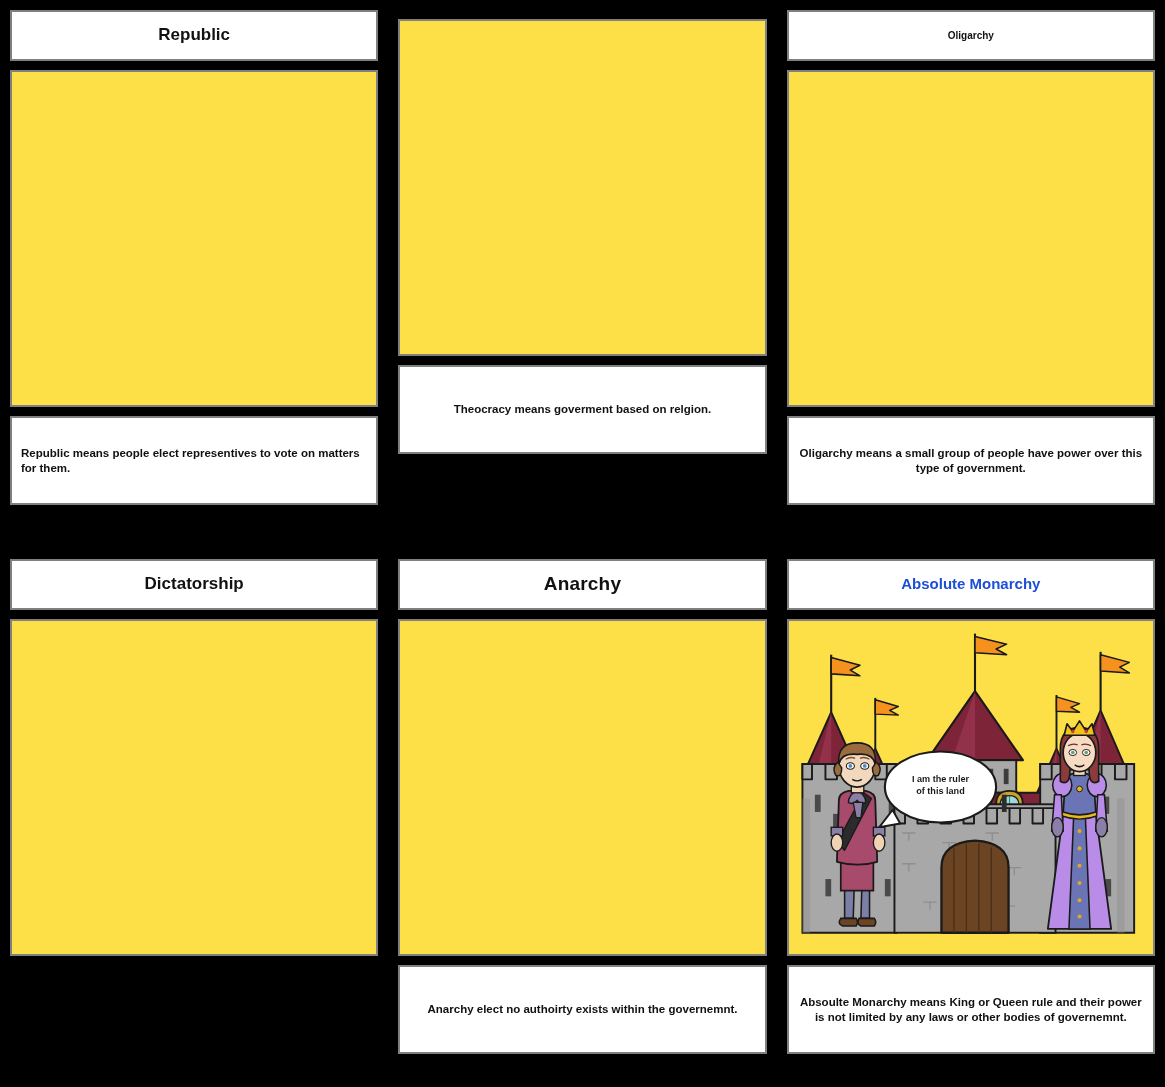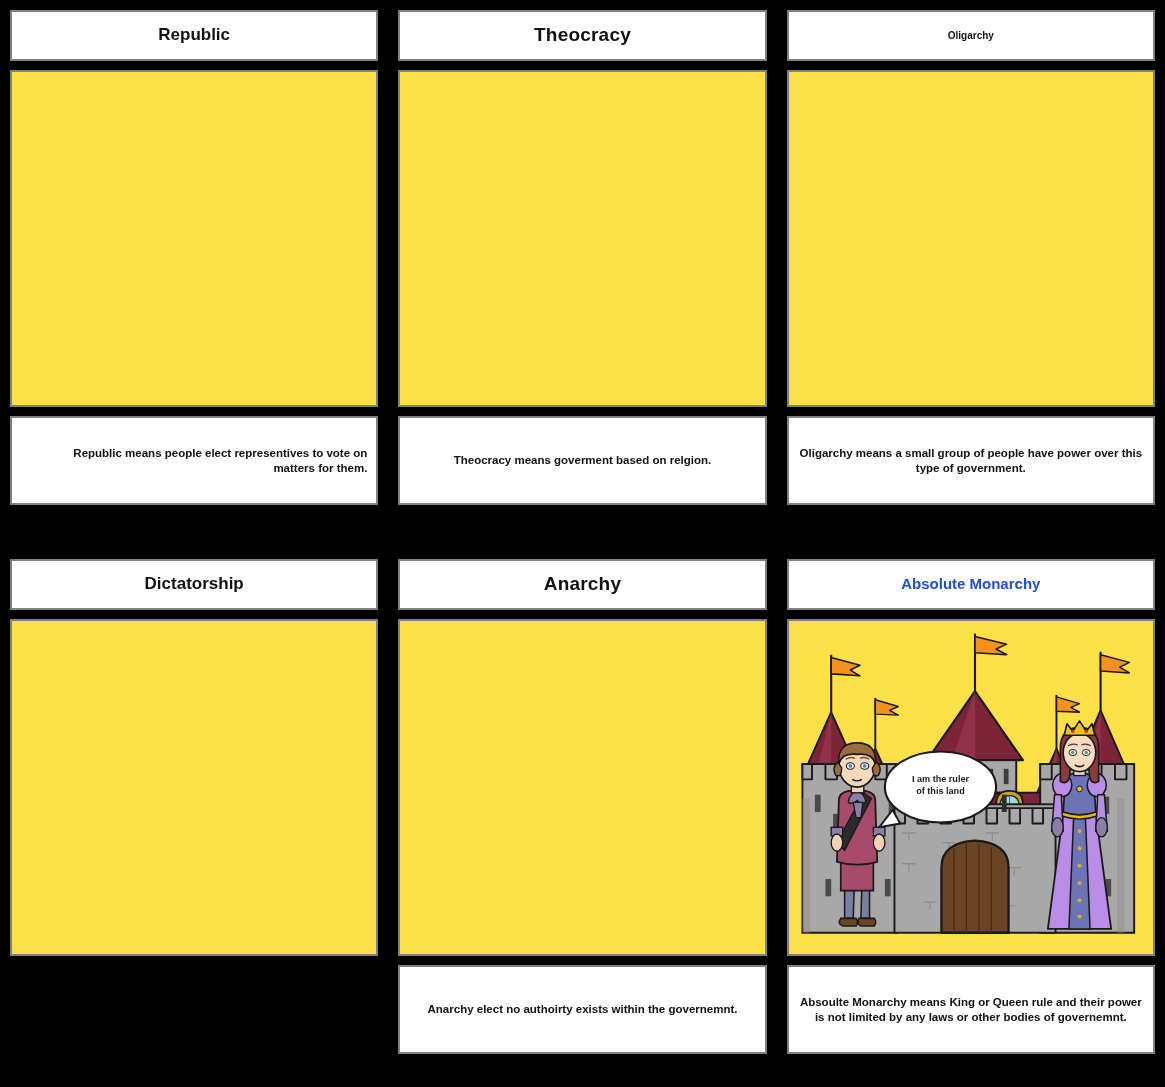--- a/index.html
+++ b/index.html
@@ -82,22 +82,21 @@
   }
   .desc-text {
     font-size: 11.5px;
     font-weight: bold;
     color: #111111;
     text-align: center;
     line-height: 1.22;
     width: 100%;
   }
   .desc-left {
-    text-align: right;
-    margin-left: 24px;
+    text-align: left;
   }
 
   
   .scene-svg { display: block; width: 100%; height: 100%; }
 </style>
 </head>
 <body>
 
 <div class="storyboard">
 
@@ -107,23 +106,20 @@
       <div class="title-box">
         <span class="title-text title-md">Republic</span>
       </div>
       <div class="art-box"></div>
       <div class="desc-box">
         <span class="desc-text desc-left">Republic means people elect representives to vote on matters for them.</span>
       </div>
     </div>
 
     <div class="cell-col">
-      <div class="title-box">
-        <span class="title-text title-lg">Theocracy</span>
-      </div>
       <div class="art-box"></div>
       <div class="desc-box">
         <span class="desc-text">Theocracy means goverment based on relgion.</span>
       </div>
     </div>
 
     <div class="cell-col">
       <div class="title-box">
         <span class="title-text title-sm">Oligarchy</span>
       </div>

